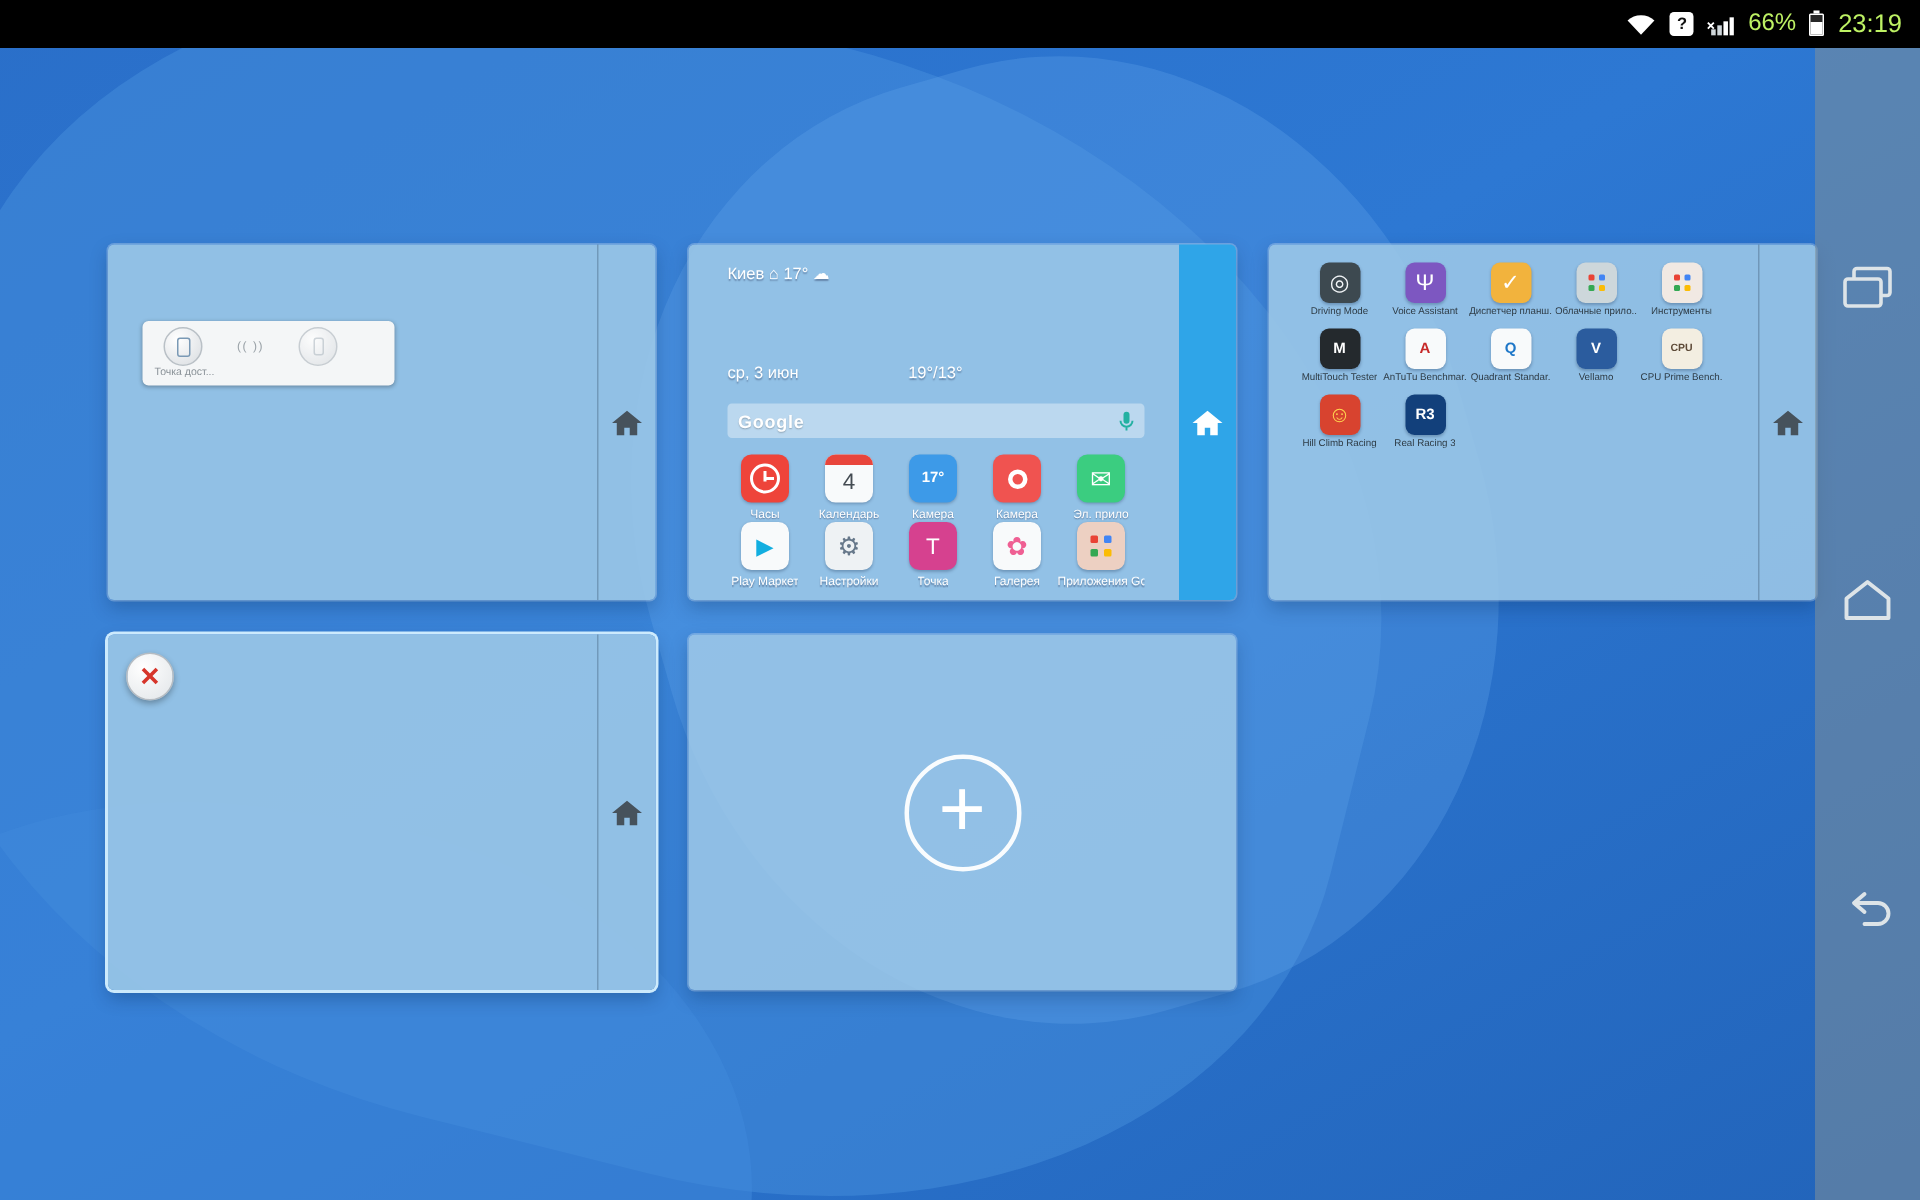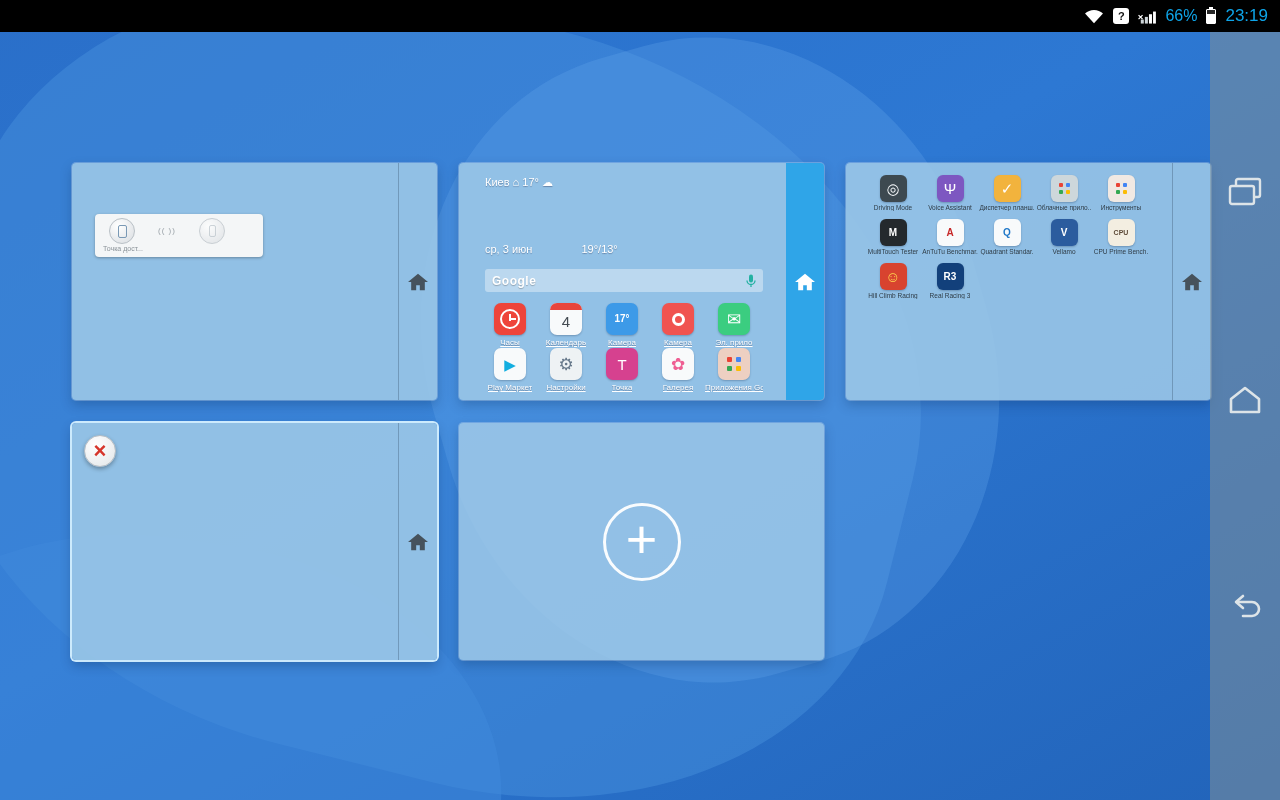--- a/index.html
+++ b/index.html
@@ -14,21 +14,21 @@
            border-radius:42% 46% 40% 44%; transform:rotate(14deg); }
   .blob2 { left:430px; top:40px; width:560px; height:640px; background:#65a7ea; opacity:.30;
            border-radius:46%; transform:rotate(-16deg); }
   .blob3 { left:-160px; bottom:-240px; width:660px; height:500px; background:#3f88da; opacity:.55;
            border-radius:46%; transform:rotate(8deg); }
 
   
   .status-bar { position:absolute; left:0; top:0; width:1280px; height:32px; background:#000;
                 display:flex; align-items:center; justify-content:flex-end; gap:9px;
                 padding-right:12px; color:#fff; z-index:50; }
-  .sb-text { font-size:16px; color:#0ea5e9;text-align:center; }
+  .sb-text { font-size:16px; color:#bef264;text-align:center; }
   .sb-time { font-size:17px; }
   .sim-q { width:16px; height:16px; background:#fff; border-radius:3px; color:#111;
            font-size:11px; font-weight:bold; display:flex; align-items:center; justify-content:center; }
   .batt { width:10px; height:15px; border:1px solid #fff; border-radius:1px; position:relative;
           background:linear-gradient(to top,#fff 66%, rgba(255,255,255,.15) 66%); }
   .batt::before { content:""; position:absolute; top:-3px; left:2px; width:4px; height:2px; background:#fff; }
 
   
   .nav-bar { position:absolute; right:0; top:32px; width:70px; height:768px;
              background:rgba(128,143,153,0.55); z-index:40; }
@@ -69,21 +69,21 @@
   .hw-label { position:absolute; left:0; top:31px; width:56px; text-align:center;
               font-size:7px; color:#8a9298; white-space:nowrap; }
 
   
   .clock-line1 { position:absolute; left:26px; top:13px; font-size:11px; color:#fff;
                  text-shadow:0 1px 1px rgba(0,0,40,.3); }
   .clock-time { position:absolute; left:22px; top:24px; font-size:46px; font-weight:100;
                 letter-spacing:2px; color:#fff; text-shadow:0 1px 2px rgba(0,0,40,.25); }
   .clock-line3 { position:absolute; left:26px; top:80px; font-size:11px; color:#fff;
                  text-shadow:0 1px 1px rgba(0,0,40,.3); }
-  .clock-hilo { margin-left:46px; }
+  .clock-hilo { margin-left:70px; }
 
   
   .gsearch { position:absolute; left:26px; top:106px; width:278px; height:23px;
              background:rgba(255,255,255,0.38); border-radius:3px; display:flex;
              align-items:center; padding:0 7px; }
   .glogo { font-size:12px; font-weight:bold; color:#fff; letter-spacing:.5px;
            text-shadow:0 1px 1px rgba(0,0,0,.25); flex:1; }
 
   
   .apps-row { position:absolute; display:flex; }
@@ -94,21 +94,21 @@
   .app { display:flex; flex-direction:column; align-items:center; }
   .t2 .app { width:48px; } .t3 .app { width:54px; }
   .tile { display:flex; align-items:center; justify-content:center; position:relative; }
   .t2 .tile { width:32px; height:32px; border-radius:7px; box-shadow:0 1px 2px rgba(0,20,50,.25); }
   .t3 .tile { width:27px; height:27px; border-radius:6px; box-shadow:0 1px 2px rgba(0,20,50,.25); }
   .g { font-size:15px; line-height:1; }
   .g-sm { font-size:10px; font-weight:bold; }
   .g-xs { font-size:7px; font-weight:bold; letter-spacing:0; }
   .g-big { font-size:17px; }
   .lbl { margin-top:3px; font-size:8px; color:#fff; white-space:nowrap; max-width:58px;
-         overflow:hidden; text-shadow:0 1px 1px rgba(0,0,40,.4);text-decoration:underline; }
+         overflow:hidden; text-shadow:0 1px 1px rgba(0,0,40,.4); }
   .t3 .lbl { font-size:6.5px; color:#2e3b45; text-shadow:none; max-width:56px; margin-top:2px; }
 
   .t-cal::before { content:""; position:absolute; top:0; left:0; right:0; height:7px;
                    background:#e8453c; border-radius:7px 7px 0 0; }
   .t-cal .g { position:relative; top:2px; }
   .clockface { width:20px; height:20px; border:2px solid #fff; border-radius:50%; position:relative; }
   .clockface::before { content:""; position:absolute; left:50%; top:3px; width:2px; height:7px;
                        background:#fff; margin-left:-1px; }
   .clockface::after { content:""; position:absolute; left:50%; top:50%; width:6px; height:2px;
                       margin-top:-1px; background:#fff; }

